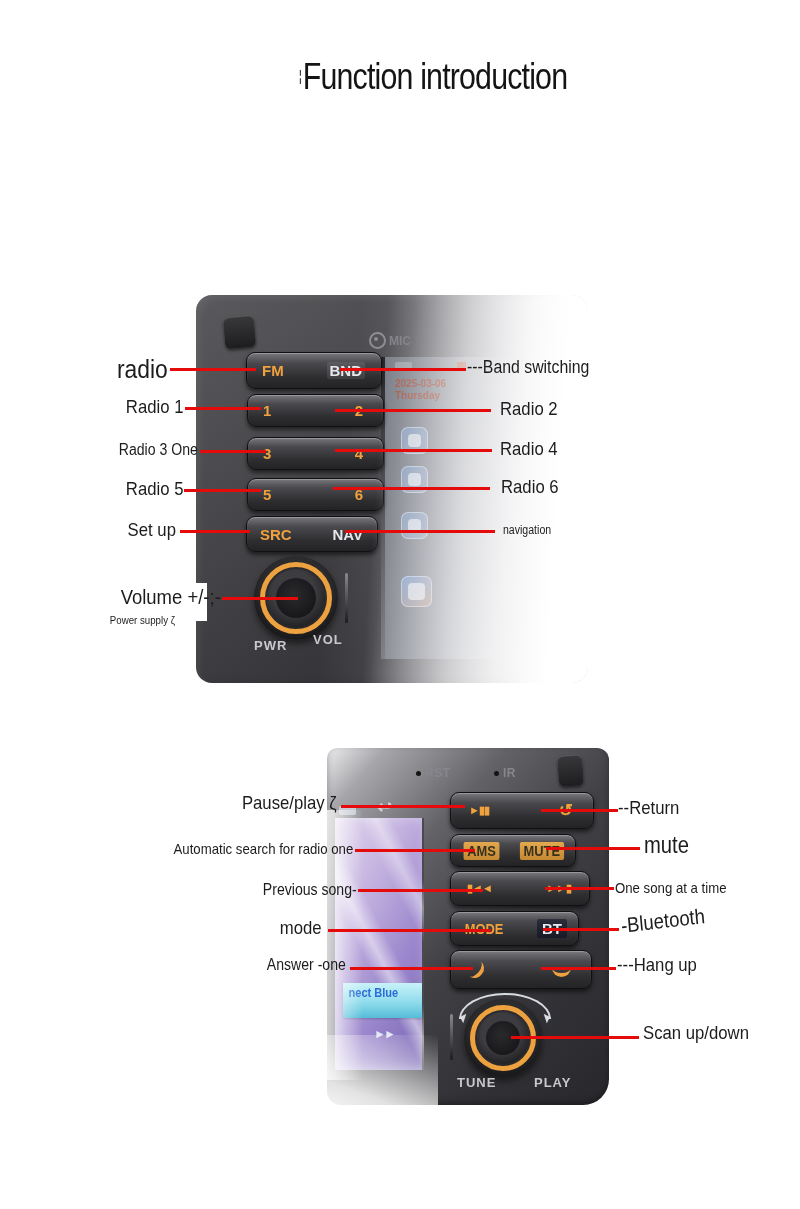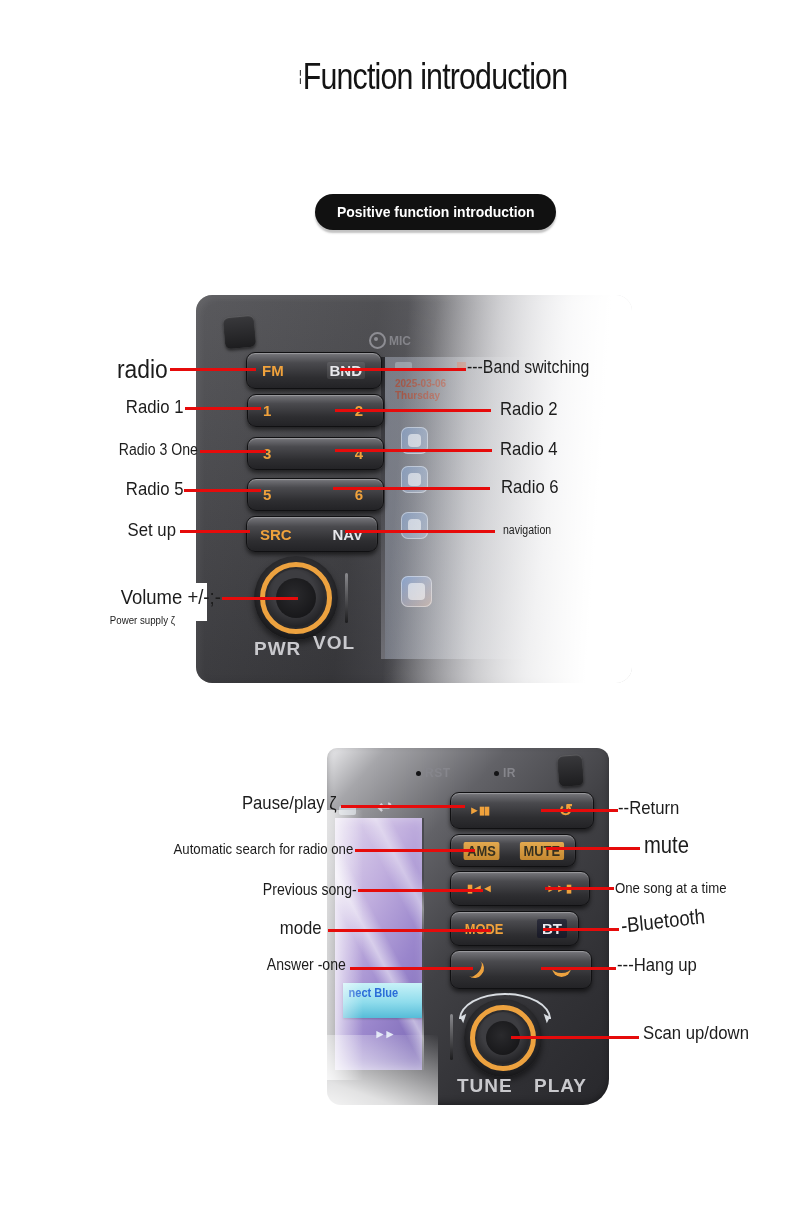--- a/index.html
+++ b/index.html
@@ -23,28 +23,28 @@
   .pill .bl{font-weight:700;}
   .org{color:#f0a23c;}
   .wht{color:#e8e8ec;}
   .knob-outer{position:absolute;border-radius:50%;
         background:radial-gradient(circle at 50% 42%,#2c2c2f 0 52%,#151517 78%,#0b0b0c 100%);
         box-shadow:0 4px 6px rgba(0,0,0,.5);}
   .knob-ring{position:absolute;inset:6px;border-radius:50%;border:5px solid #eda23f;}
   .knob-in{position:absolute;inset:13px;border-radius:50%;
         background:radial-gradient(circle at 46% 40%,#3d3d41 0 45%,#222225 75%,#151517);}
   .knob-core{position:absolute;inset:22px;border-radius:50%;background:radial-gradient(circle at 45% 42%,#2a2a2d,#111113);}
-  .knob-cap{font-size:19px;font-weight:700;color:#c9c9cd;letter-spacing:1px;position:absolute;}
+  .knob-cap{font-size:13px;font-weight:700;color:#c9c9cd;letter-spacing:1px;position:absolute;}
   .groove{position:absolute;width:3px;background:linear-gradient(180deg,#8a8a8e,#1c1c1e);border-radius:2px;}
   .dot{position:absolute;width:5px;height:5px;border-radius:50%;background:#141416;}
   .toplab{position:absolute;font-size:12px;font-weight:700;color:#86868c;letter-spacing:.5px;}
   
   .dev-a{position:absolute;left:163px;top:295px;width:392px;height:388px;border-radius:16px;
          background:linear-gradient(97deg,#47474b 0%,#3d3d41 38%,#4b4b50 50%,#8f8f96 64%,#d9d9de 78%,#fff 95%);
-         box-shadow:inset 4px 4px 6px rgba(255,255,255,.08), inset -2px 0 8px rgba(0,0,0,.12);padding-left:44px;}
+         box-shadow:inset 4px 4px 6px rgba(255,255,255,.08), inset -2px 0 8px rgba(0,0,0,.12);}
   .dev-a::before{content:'';position:absolute;inset:0;border-radius:16px;
          background:linear-gradient(180deg,rgba(255,255,255,.10),rgba(0,0,0,.12));pointer-events:none;}
   .dev-a::after{content:'';position:absolute;inset:0;border-radius:16px;pointer-events:none;
          background:linear-gradient(94deg,transparent 46%,rgba(255,255,255,.55) 66%,#fff 90%);}
   .corner-btn{position:absolute;background:linear-gradient(180deg,#39393c,#1d1d1f);border-radius:6px;
          box-shadow:0 2px 3px rgba(0,0,0,.5), inset 0 1px 1px rgba(255,255,255,.2);}
   .screen-a{position:absolute;left:189px;top:62px;width:150px;height:302px;
          background:linear-gradient(90deg,rgba(150,156,170,.6),rgba(210,214,222,.35) 55%,rgba(255,255,255,0));}
   .screen-a-edge{position:absolute;left:-4px;top:0;width:4px;height:100%;
          background:linear-gradient(180deg,#2a2a2e,#6e6e74);}
@@ -95,23 +95,20 @@
   .lab.la{transform-origin:left center;}
   
   .strip{position:absolute;z-index:5;}
 </style>
 </head>
 <body>
 
 <div class="stage">
 
   <div class="page-title"><span class="title-mark">¦</span><span>Function introduction</span></div>
-  <div class="badge">
-    <span>Positive function introduction</span>
-  </div>
 
   <div class="dev-a">
     <div class="corner-btn" style="left:28px;top:21px;width:31px;height:32px;transform:rotate(-5deg);"></div>
 
     <div class="screen-a">
       <div class="screen-a-edge"></div>
       <div class="abs" style="left:10px;top:5px;width:17px;height:9px;border-radius:2px;background:#9aa0a8;"></div>
       <div class="abs" style="left:72px;top:5px;width:9px;height:9px;background:#c06a50;opacity:.7;"></div>
       <div class="date-a abs" style="left:10px;top:21px;">
         <div>2025-03-06</div>

